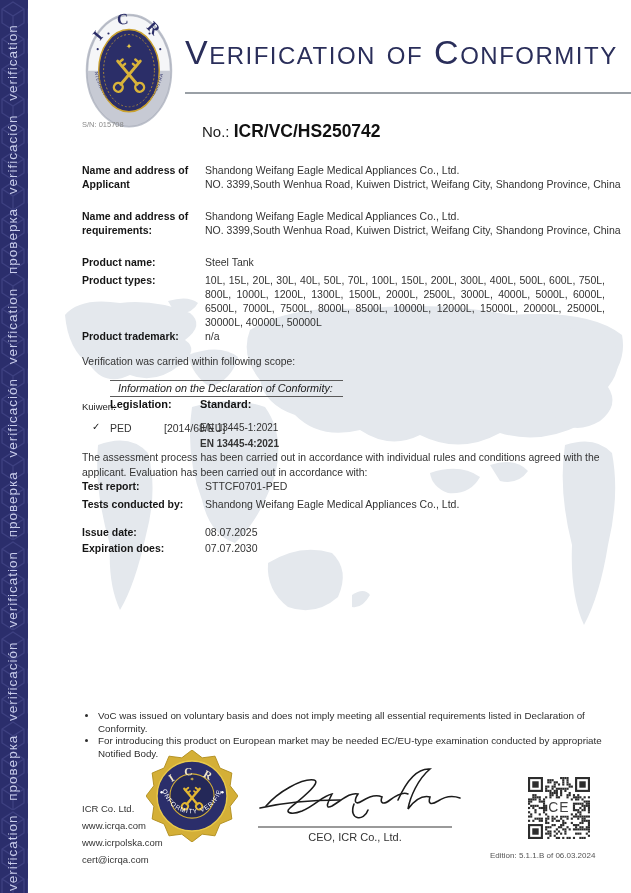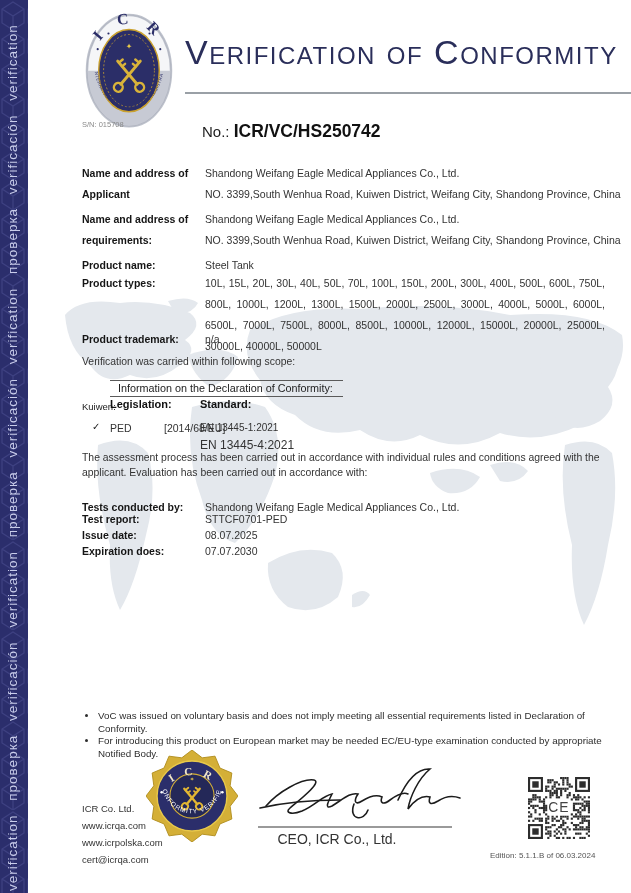--- a/index.html
+++ b/index.html
@@ -26,58 +26,58 @@
                font-variant:small-caps; letter-spacing:1.5px; color:#2a2e5a; z-index:2;
                white-space:nowrap; }
   .title-rule { position:absolute; left:157px; top:92px; width:447px; height:2px;
                 background:#9aa0a6; z-index:2; }
   .serial { position:absolute; left:54px; top:120px; font-size:7.5px; color:#8a8a8a; z-index:2; }
   .no-line { position:absolute; left:174px; top:121px; font-size:15px; color:#1c1c1c; z-index:2; }
   .no-line b { font-size:17.5px; font-weight:bold; color:#111; }
 
   
   .row { position:absolute; left:54px; display:flex; width:548px; z-index:2;
-         font-size:10.5px; line-height:21px; }
+         font-size:10.5px; line-height:14px; }
   .lbl { width:123px; flex-shrink:0; font-weight:bold; color:#151515; }
   .val { flex:1; color:#333; }
   .val .justify { text-align:justify; }
 
   .para { position:absolute; left:54px; width:524px; font-size:10.4px; line-height:14.5px;
           color:#333; z-index:2; }
 
   
   .scope-heading { position:absolute; left:82px; top:380px; font-size:10.8px; color:#222;
                    border-top:1px solid #5a5a5a; border-bottom:1px solid #5a5a5a;
-                   padding:1px 10px 2px 8px; z-index:2; }
+                   padding:1px 10px 2px 8px; z-index:2;font-style:italic; }
   .scope-table { position:absolute; left:54px; top:398px; width:548px; height:62px; z-index:2; }
   .scope-table span { position:absolute; white-space:nowrap; }
   .st-result   { left:0;   top:3px;  font-size:9.5px;  color:#222; }
   .st-leg      { left:28px;  top:0;  font-size:11px; font-weight:bold; color:#111; }
   .st-std      { left:118px; top:0;  font-size:11px; font-weight:bold; color:#111; }
   .st-check    { left:10px;  top:23px; font-size:10px; color:#222; }
   .st-ped      { left:28px;  top:24px; font-size:10.5px; color:#333; }
   .st-ref      { left:51px;  top:24px; font-size:10.5px; color:#333;padding-left:31px; }
   .st-std1     { left:118px; top:24px; font-size:10px; color:#333; }
-  .st-std2     { left:118px; top:40px; font-size:12px; color:#333; }
+  .st-std2     { left:118px; top:40px; font-size:10px; color:#333;font-weight:bold; }
 
   
   .remarks { position:absolute; left:54px; top:709px; width:535px; z-index:2; }
   .remarks .r-label { font-size:10.5px; font-weight:bold; color:#111; }
   .remarks ul { margin:1px 0 0 16px; }
   .remarks li { font-size:9.8px; line-height:12.5px; color:#2d2d2d; }
 
   
   .contact { position:absolute; left:54px; top:800px; font-size:9.5px; line-height:17px;
              color:#333; z-index:2; }
   .seal-wrap { position:absolute; left:118px; top:750px; width:92px; height:92px; z-index:2; }
   .sig-wrap  { position:absolute; left:228px; top:764px; width:210px; height:60px; z-index:2; }
   .sig-line  { position:absolute; left:230px; top:826px; width:194px; height:2px;
                background:#9a9a9a; z-index:2; }
-  .ceo-line  { position:absolute; left:212px; top:831px; width:194px; text-align:center;
-               font-size:14px; color:#333; z-index:2; }
+  .ceo-line  { position:absolute; left:230px; top:831px; width:194px; text-align:center;
+               font-size:11px; color:#333; z-index:2; }
   .qr-wrap   { position:absolute; left:500px; top:777px; width:62px; height:62px; z-index:2; }
   .edition   { position:absolute; left:462px; top:851px; width:130px; text-align:left;
                font-size:8px; color:#555; z-index:2; }
 
   .serif { font-family:"Liberation Serif", serif; }
 </style>
 </head>
 <body>
 
 <div class="sidebar">
@@ -202,21 +202,21 @@
     <span class="st-std">Standard:</span>
     <span class="st-check">✓</span>
     <span class="st-ped">PED</span>
     <span class="st-ref">[2014/68/EU]</span>
     <span class="st-std1">EN 13445-1:2021</span>
     <span class="st-std2">EN 13445-4:2021</span>
   </div>
 
   <div class="para" style="top:451px">The assessment process has been carried out in accordance with individual rules and conditions agreed with the applicant. Evaluation has been carried out in accordance with:</div>
 
-  <div class="row" style="top:509px">
+  <div class="row" style="top:479px">
     <div class="lbl">Test report:</div>
     <div class="val">STTCF0701-PED</div>
   </div>
   <div class="row" style="top:497px">
     <div class="lbl">Tests conducted by:</div>
     <div class="val">Shandong Weifang Eagle Medical Appliances Co., Ltd.</div>
   </div>
   <div class="row" style="top:525px">
     <div class="lbl">Issue date:</div>
     <div class="val">08.07.2025</div>

